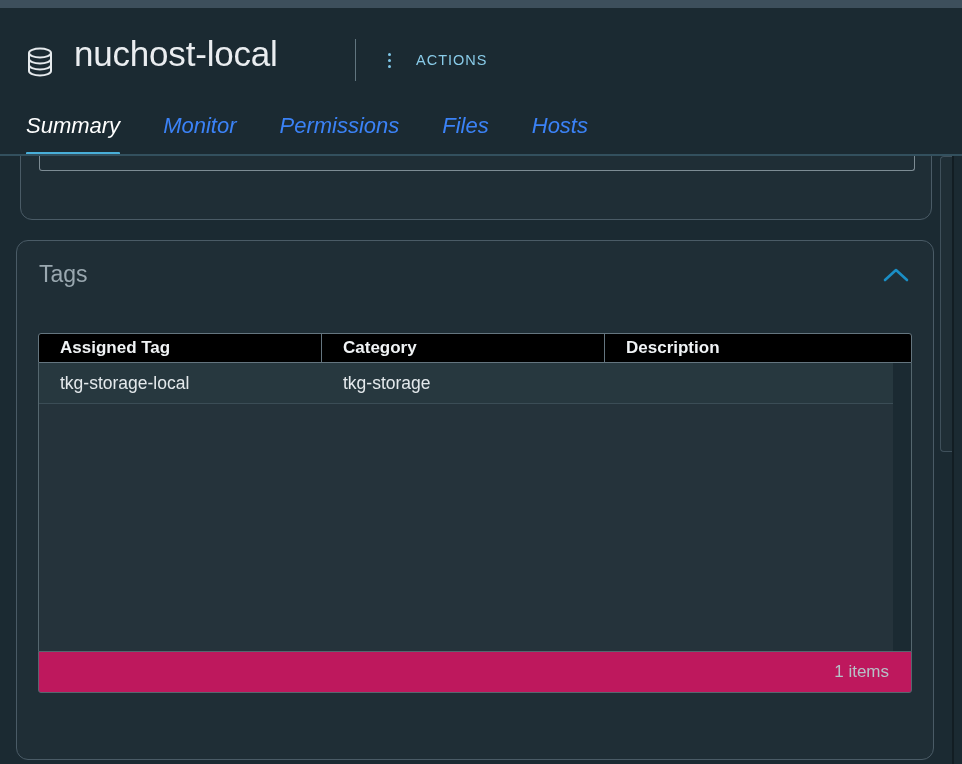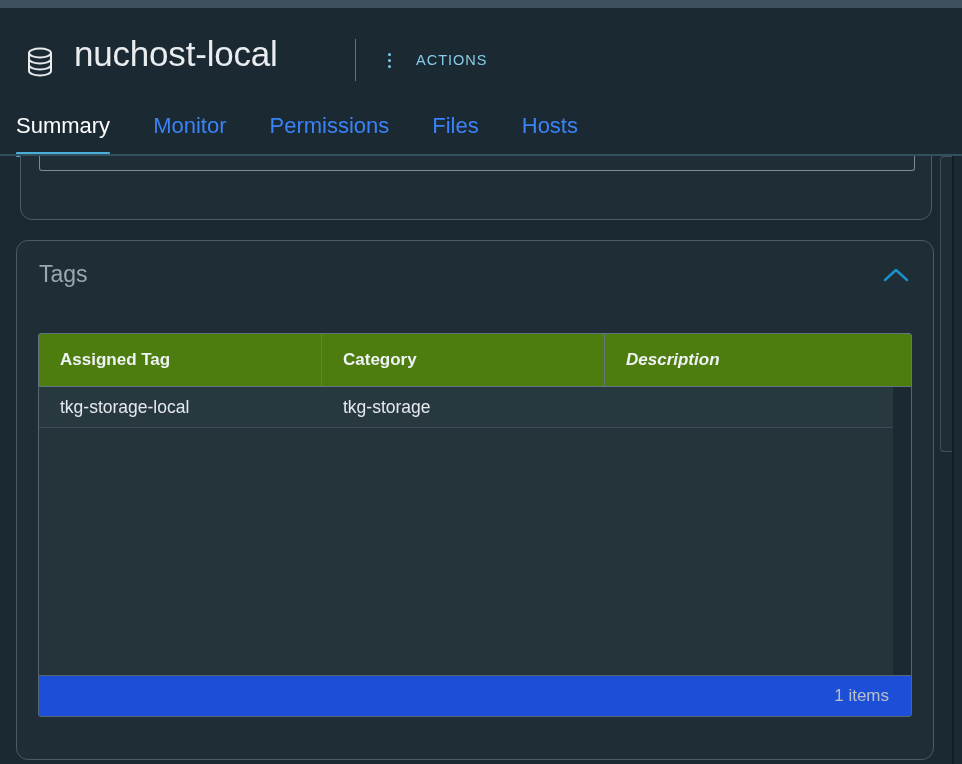--- a/index.html
+++ b/index.html
@@ -53,22 +53,22 @@
   .actions-label{
     font-size:14.5px; color:#89cbe8; letter-spacing:1.0px;
     font-weight:500; line-height:20px;
   }
 
   
   .tabbar{
     position:absolute; left:0; top:88px; width:962px; height:60px;
   }
   .tabs{
-    position:absolute; left:16px; top:0; height:58px;
-    display:flex; align-items:flex-start; gap:0;
+    position:absolute; left:26px; top:0; height:58px;
+    display:flex; align-items:flex-start; gap:0;font-style:italic;
   }
   .tab{
     font-size:22px; color:#3b82f6; font-weight:400;
     padding:16px 0 0 0; margin-right:43px; cursor:pointer;
     line-height:28px; white-space:nowrap; position:relative;
   }
   .tab.active{ color:#ffffff; }
   .tab.active::after{
     content:""; position:absolute; left:0; right:0; bottom:-17px;
     height:5px; background:#49afd9; border-radius:1px;
@@ -118,35 +118,35 @@
     position:absolute; right:22px; top:22px;
     width:30px; height:24px; cursor:pointer;
     display:flex; align-items:center; justify-content:center;
   }
 
   
   .grid{
     position:absolute; left:21px; top:92px; width:874px;
   }
   .grid-head{
-    display:flex; height:54px; background:#4d7c0f;
+    display:flex; height:30px; background:#000000;
     border:1px solid #64757f;
     border-radius:3px 3px 0 0;
     text-align:center;
   }
   .gh{
     display:flex; align-items:center;
     font-size:17px; font-weight:bold; color:#f0f3f5;
     padding-left:21px; line-height:22px;
     border-right:1px solid #64757f;
   }
   .gh:last-child{ border-right:none; }
   .col-tag{ width:283px; }
   .col-cat{ width:283px; }
-  .col-desc{ flex:1;font-style:italic; }
+  .col-desc{ flex:1; }
 
   .grid-body{
     position:relative;
     height:288px;
     border-left:1px solid #55676f;
     border-right:1px solid #55676f;
     background:#25333b;
     overflow:hidden;
   }
   .grid-row{
@@ -159,21 +159,21 @@
     line-height:22px; white-space:nowrap; overflow:hidden;
   }
   .scroll-track{
     position:absolute; right:0; top:0; width:18px; height:100%;
     background:#1b2a32;
   }
 
   .grid-foot{
     display:flex; align-items:center; justify-content:flex-end;
     height:42px; padding-right:22px;
-    background:#1d4ed8;
+    background:#be185d;
     border:1px solid #55676f;
     border-radius:0 0 3px 3px;
   }
   .foot-count{
     font-size:17px; color:#b6c1c7; line-height:22px;
   }
 
   
   .right-divider{
     position:absolute; left:952px; top:148px; width:2px; height:616px;

